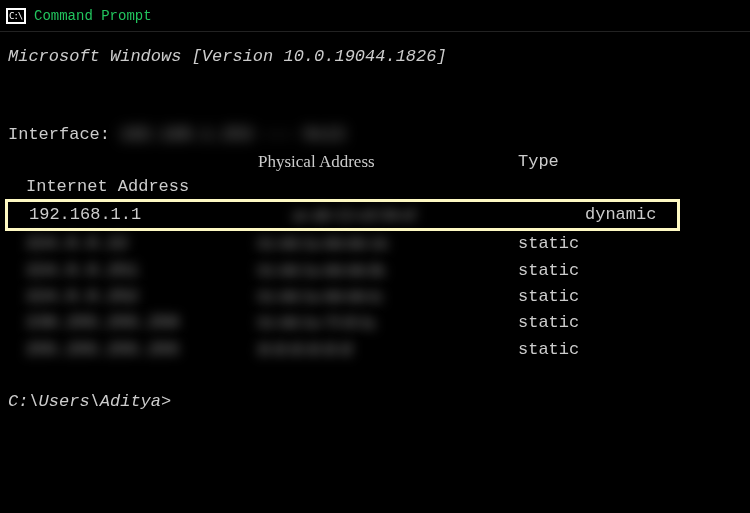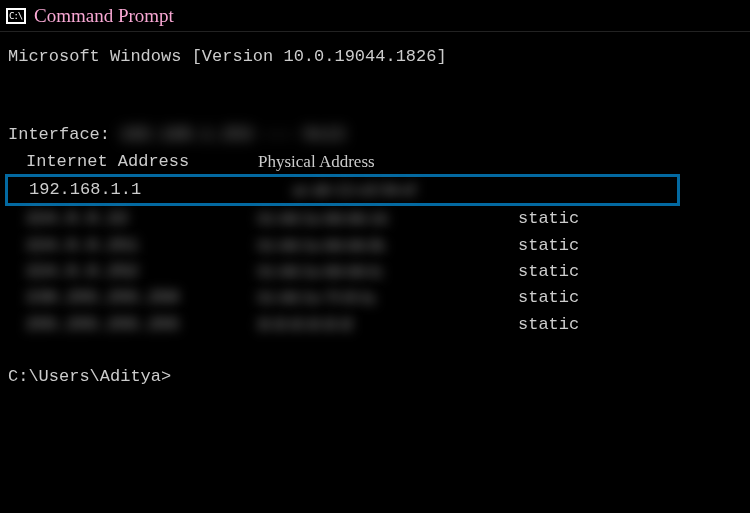--- a/index.html
+++ b/index.html
@@ -42,30 +42,31 @@
       height: 12px;
       background: #000;
       color: #fff;
       font-size: 9px;
       line-height: 12px;
       font-family: Consolas, monospace;
       padding-left: 1px;
       letter-spacing: -1px;
     }
     .titlebar-text {
-      color: #f9a8d4;
-      font-family: Liberation Serif, serif;
-      font-size: 19px;
+      color: #22c55e;
+      font-family: Liberation Mono, monospace;
+      font-size: 14px;
     }
     .terminal {
       padding: 12px 8px 8px 8px;
       line-height: 1.55;
     }
     .line {
       white-space: pre;
+      font-style: italic;
     }
     .row {
       display: flex;
       white-space: pre;
     }
     .col-ip {
       width: 250px;
       padding-left: 18px;
     }
     .col-phys {
@@ -75,39 +76,40 @@
     .col-type {
       flex: 1;
     }
     .blur {
       filter: blur(6px);
       color: #aaa;
     }
     .highlight-row {
       display: flex;
       white-space: pre;
-      border: 3px solid #0369a1;
+      border: 3px solid #fef9c3;
       margin-left: -3px;
       margin-top: -1px;
       width: 675px;
       gap: 32px;
     }
     .highlight-row .col-ip {
       padding-left: 21px;
       width: 253px;
     }
     .empty-line {
       height: 26px;
     }
     .header-row {
       display: flex;
       white-space: pre;
     }
     .header-row .col-ip {
       padding-left: 18px;
+      margin-top: 25px;
     }
     .interface-line {
       display: flex;
       text-align: right;
     }
     .iface-blur {
       filter: blur(7px);
       color: #aaa;
       margin-left: 10px;
     }
@@ -130,25 +132,27 @@
   <div class="empty-line"></div>
 
   <div class="interface-line">
     <span>Interface:</span>
     <span class="iface-blur">192.168.1.253  ---  0x13</span>
   </div>
 
   <div class="header-row">
     <span class="col-ip">Internet Address</span>
     <span class="col-phys">Physical Address</span>
+    <span class="col-type">Type</span>
   </div>
 
   <div class="highlight-row">
     <span class="col-ip">192.168.1.1</span>
     <span class="col-phys"><span class="blur">ac-ab-12-cd-34-ef</span></span>
+    <span class="col-type">dynamic</span>
   </div>
 
   <div class="row">
     <span class="col-ip"><span class="blur">224.0.0.22</span></span>
     <span class="col-phys"><span class="blur">01-00-5e-00-00-16</span></span>
     <span class="col-type">static</span>
   </div>
 
   <div class="row">
     <span class="col-ip"><span class="blur">224.0.0.251</span></span>

